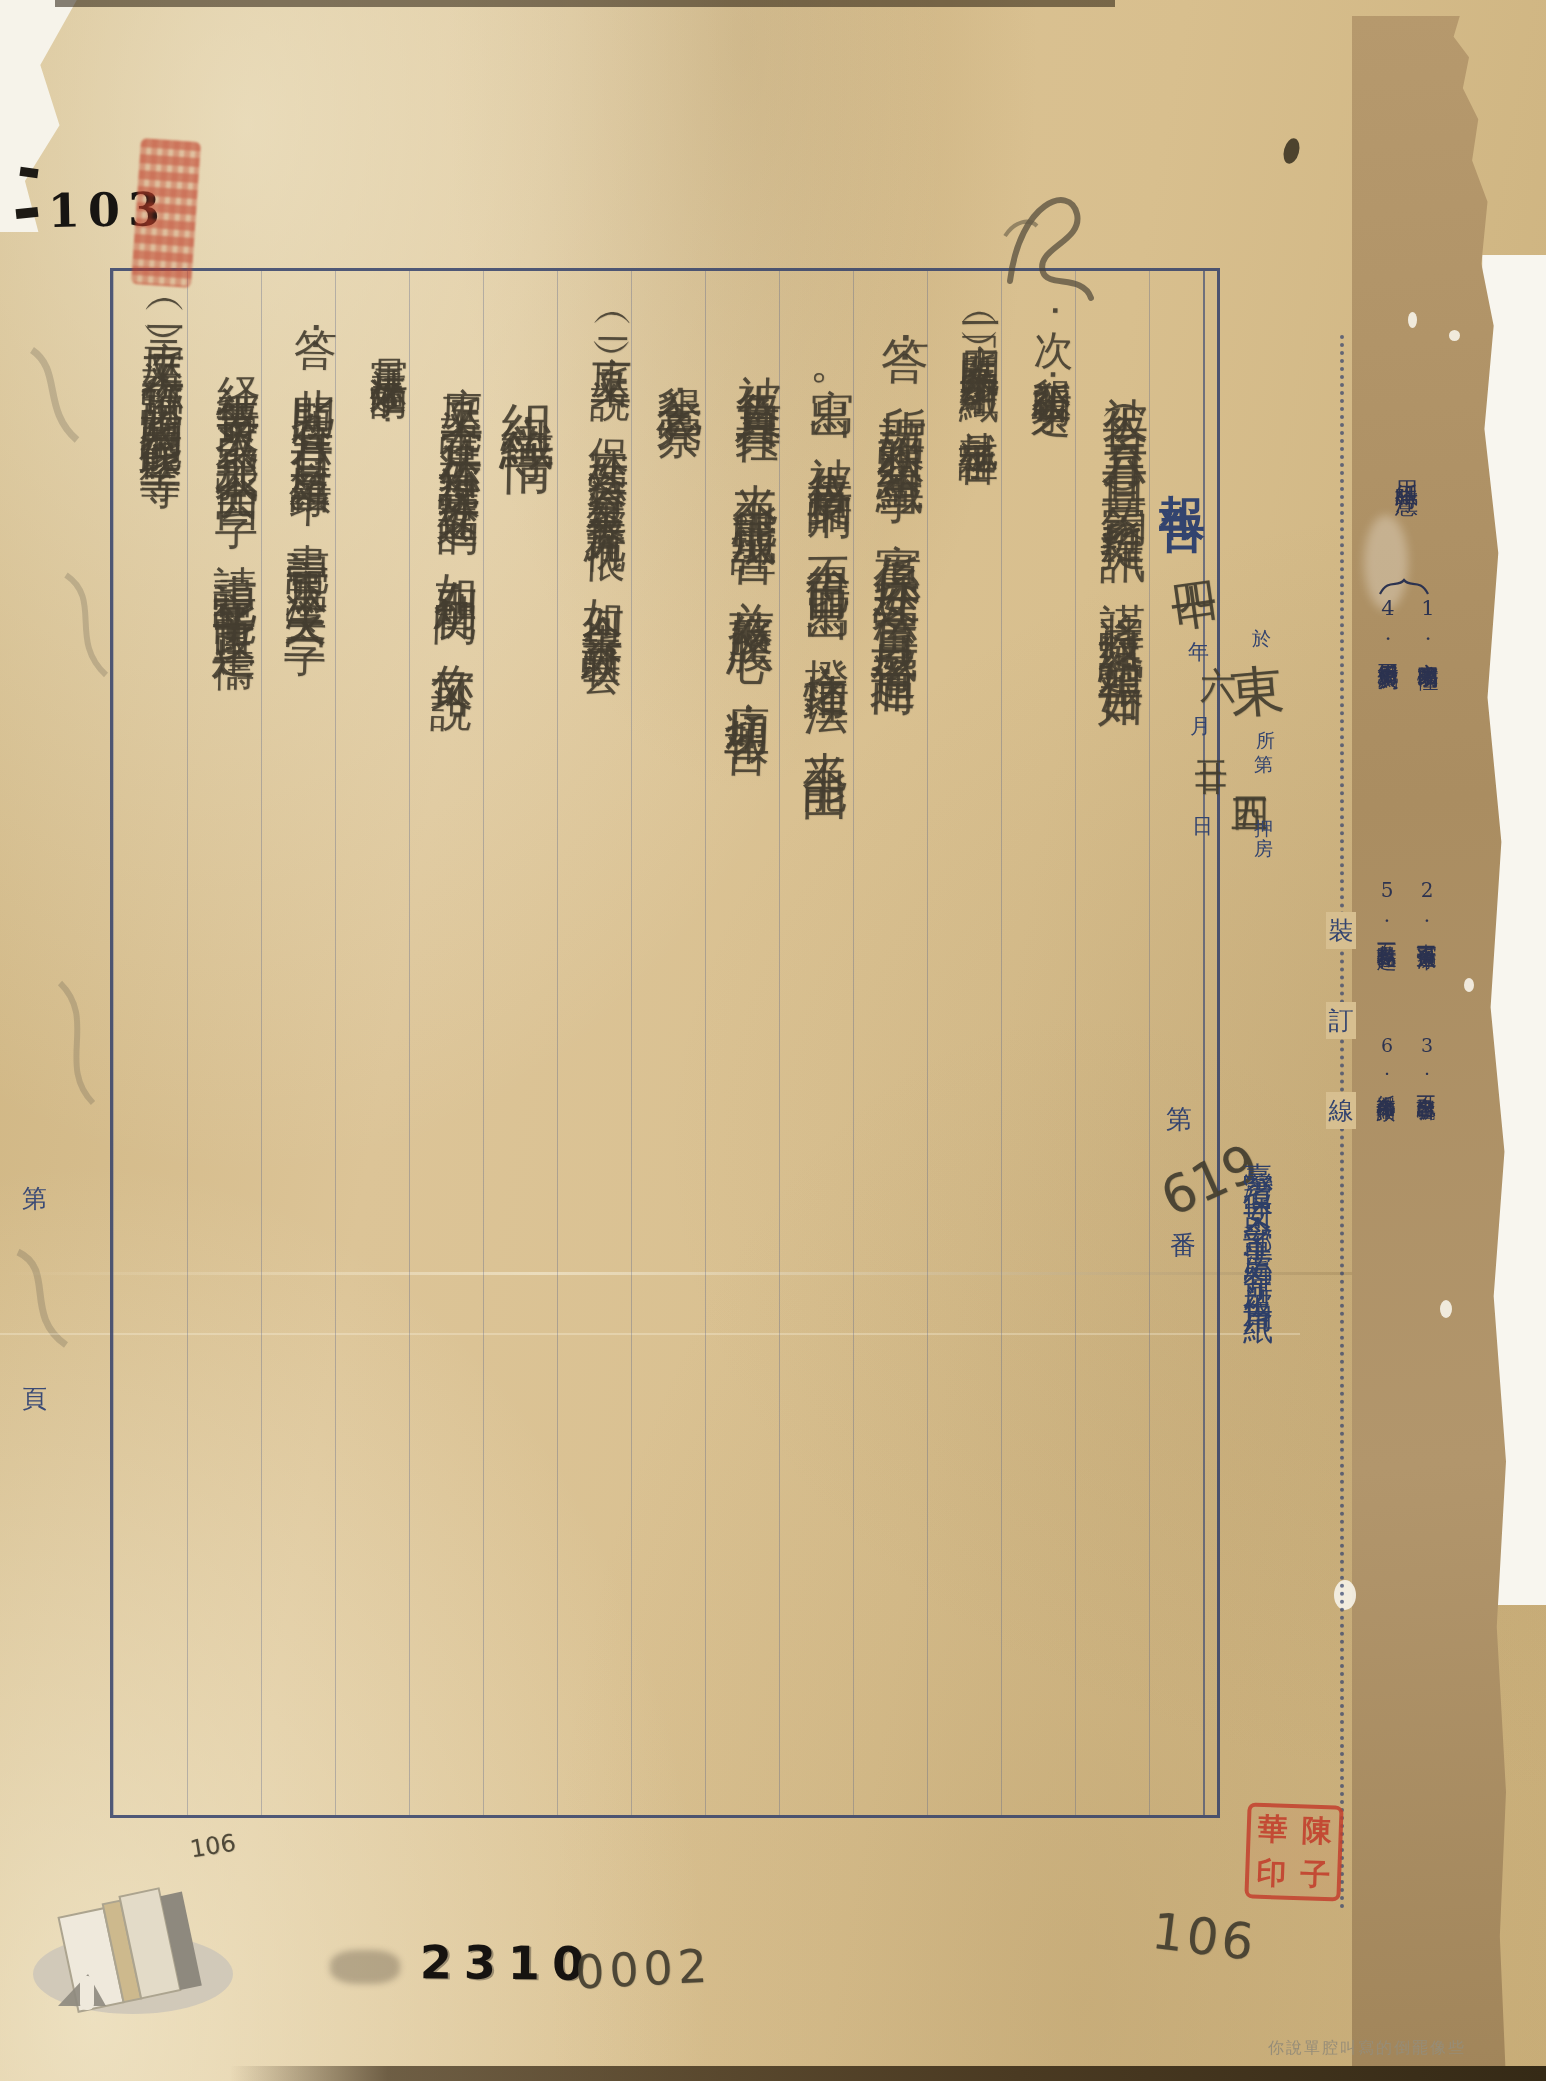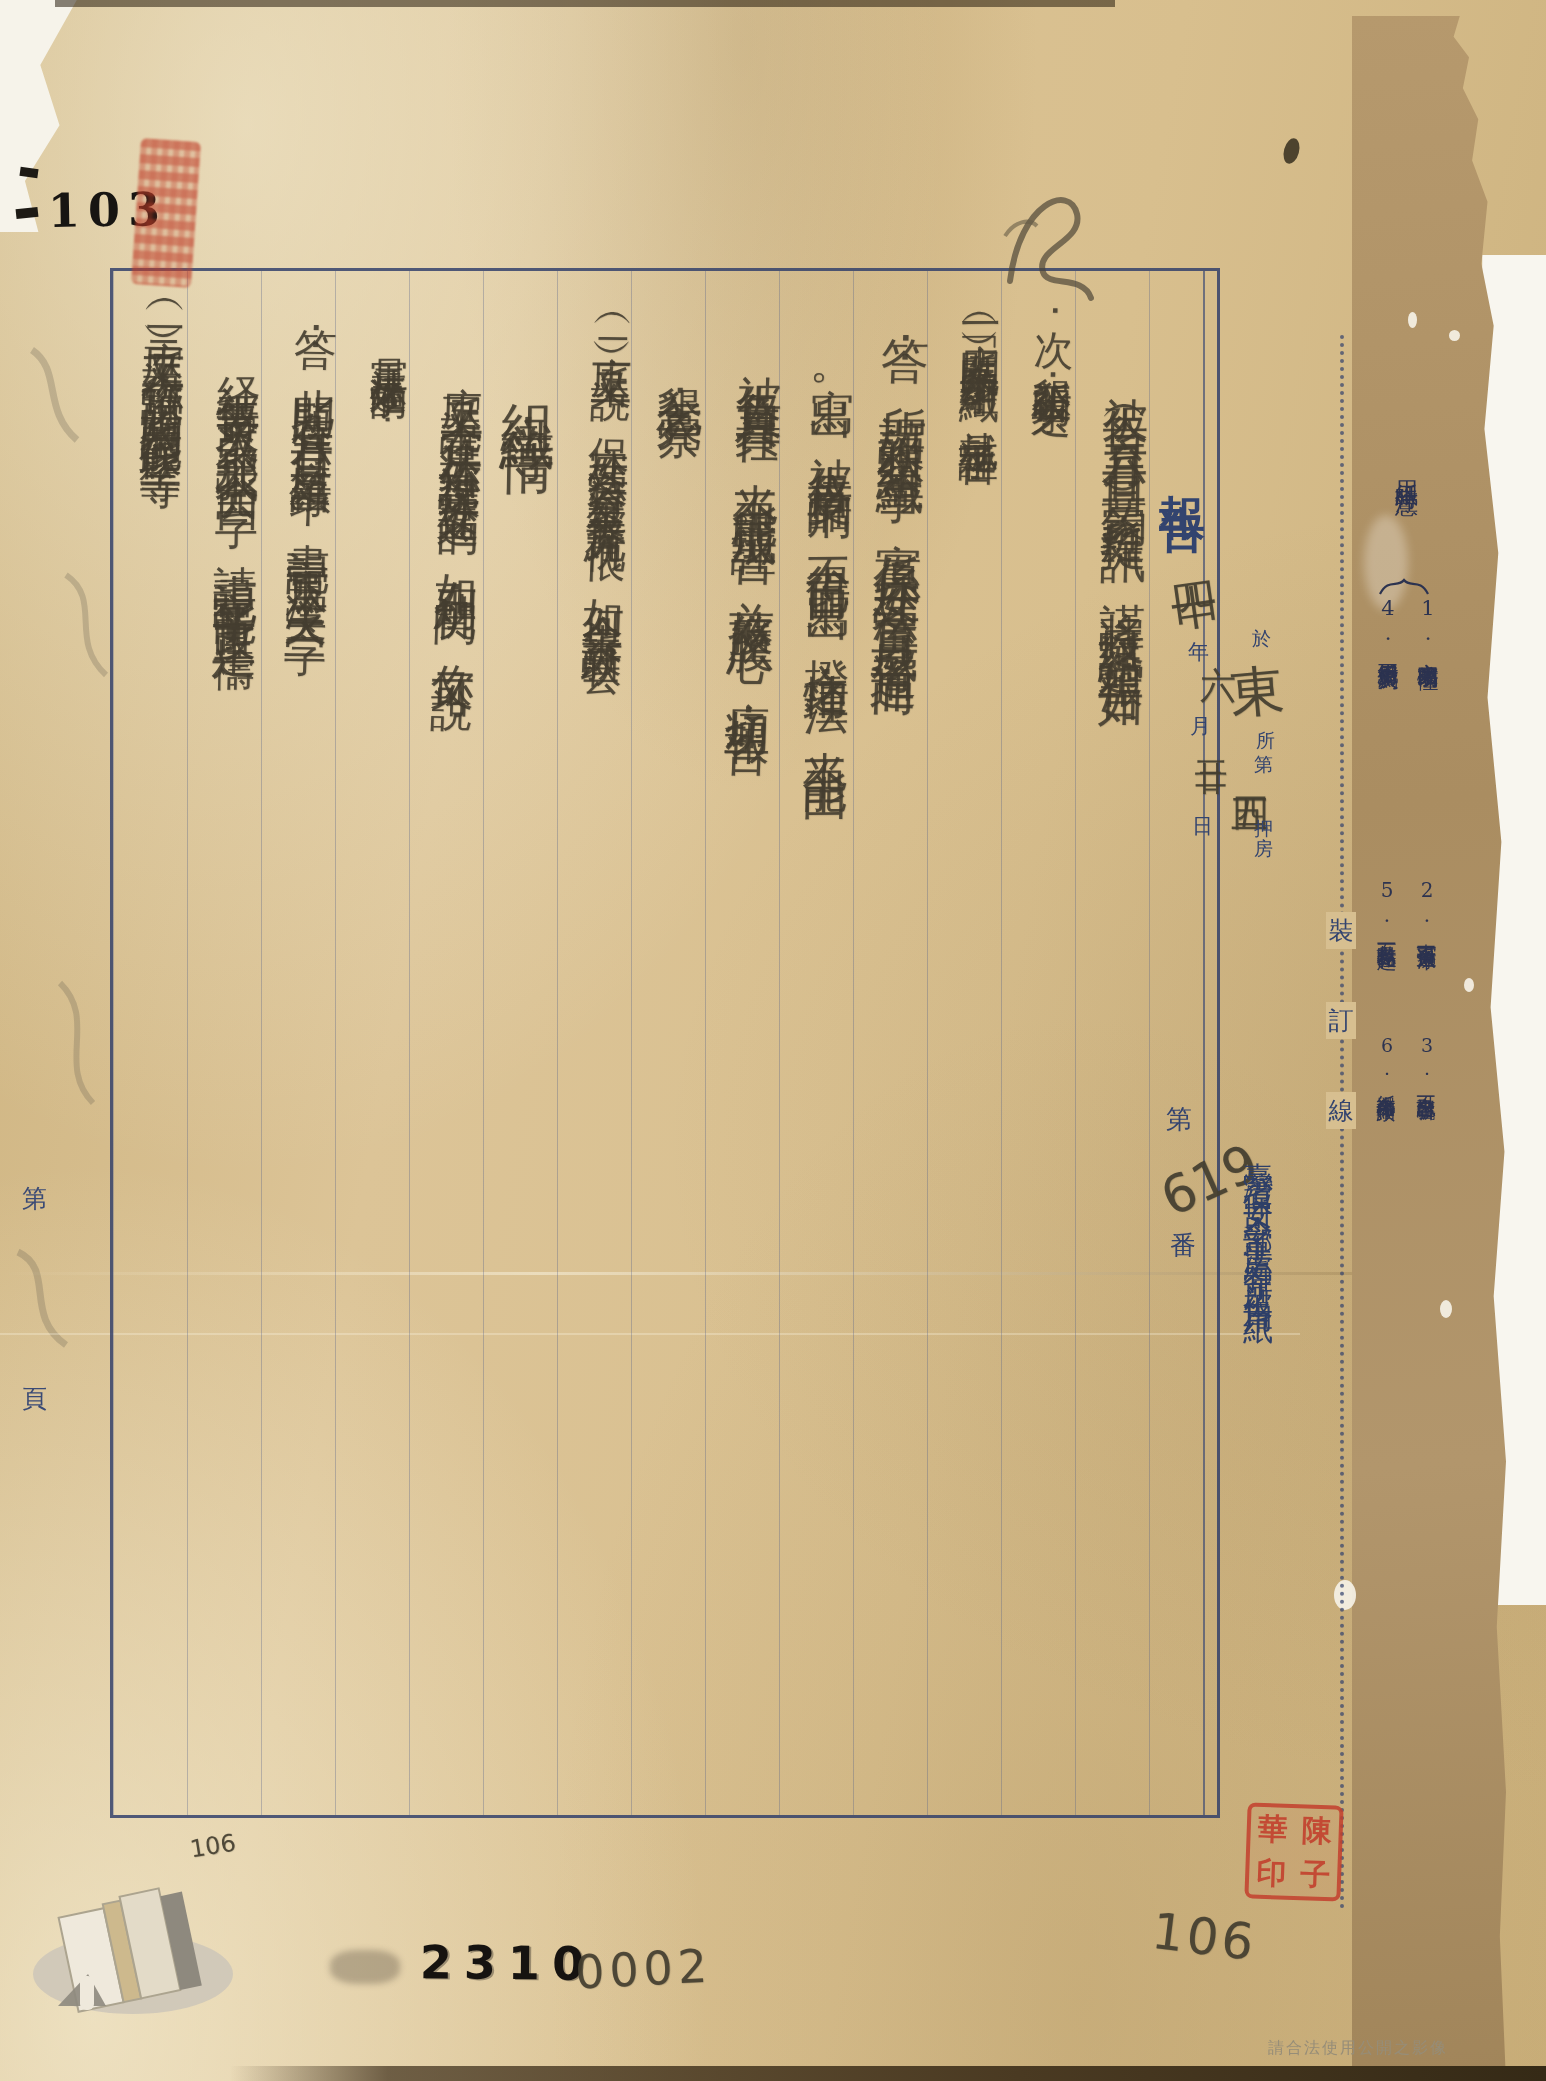--- a/index.html
+++ b/index.html
@@ -179,21 +179,21 @@
     <g transform="rotate(-12 100 90)">
       <rect x="38" y="48" width="46" height="96" fill="#efe9dc" stroke="#aca48f" stroke-width="2"></rect>
       <rect x="84" y="44" width="18" height="100" fill="#cdb98d" stroke="#aca48f" stroke-width="2"></rect>
       <rect x="102" y="40" width="40" height="104" fill="#e3dbc8" stroke="#aca48f" stroke-width="2"></rect>
       <rect x="142" y="48" width="22" height="96" fill="#8e897e"></rect>
     </g>
     <path d="M30,150 L60,118 L78,150 Z" fill="#8e897e" opacity=".9"></path>
     <rect x="52" y="120" width="14" height="34" rx="6" fill="#efe9dc"></rect>
   </svg>
 
-  <div class="abs footer-notice">請合法使用公開之影像</div>
+  <div class="abs footer-notice">你說單腔叫寫的倒罷像些</div>
 
   <div class="abs edge-top"></div>
   <div class="abs edge-bottom"></div>
 <div class="hw-col vtext" style="left: 1079px; top: 360px; font-size: 46px; letter-spacing: 10px; z-index: 4; transform: rotate(-0.5deg) skewX(-1.5deg);">被告会（六月廿三日）蒙鈞庭提訊．謹将庭訊経過報告如</div>
     <div class="hw-col vtext" style="left: 1005px; top: 300px; font-size: 40px; letter-spacing: 3px; z-index: 4; transform: rotate(0.5deg) skewX(-1.5deg);">次．懇祈公正明察之．</div>
     <div class="hw-col vtext" style="left: 931px; top: 300px; font-size: 40px; letter-spacing: 4px; z-index: 4; transform: rotate(-0.5deg) skewX(-1.5deg);">（一）庭上問「既参加了个組織．就是誣告了」？</div>
     <div class="hw-col vtext" style="left: 857px; top: 300px; font-size: 48px; letter-spacing: 10px; z-index: 4; transform: rotate(0.5deg) skewX(-1.5deg);">答：所謂新联会組織事、實係保安处法官一再威脅逼迫而</div>
     <div class="hw-col vtext" style="left: 783px; top: 352px; font-size: 45px; letter-spacing: 8px; z-index: 4; transform: rotate(-0.5deg) skewX(-1.5deg);">寫出。被告倍受酷刑．不得已而寫出．揆之情理法．当不能由</div>
     <div class="hw-col vtext" style="left: 709px; top: 338px; font-size: 46px; letter-spacing: 9px; z-index: 4; transform: rotate(0.5deg) skewX(-1.5deg);">被告負其責任．当不能構成誣告。兹披歷腹心．痛切報告．</div>
     <div class="hw-col vtext" style="left: 635px; top: 350px; font-size: 46px; letter-spacing: 8px; z-index: 4; transform: rotate(-0.5deg) skewX(-1.5deg);">懇乞亮察．</div>

